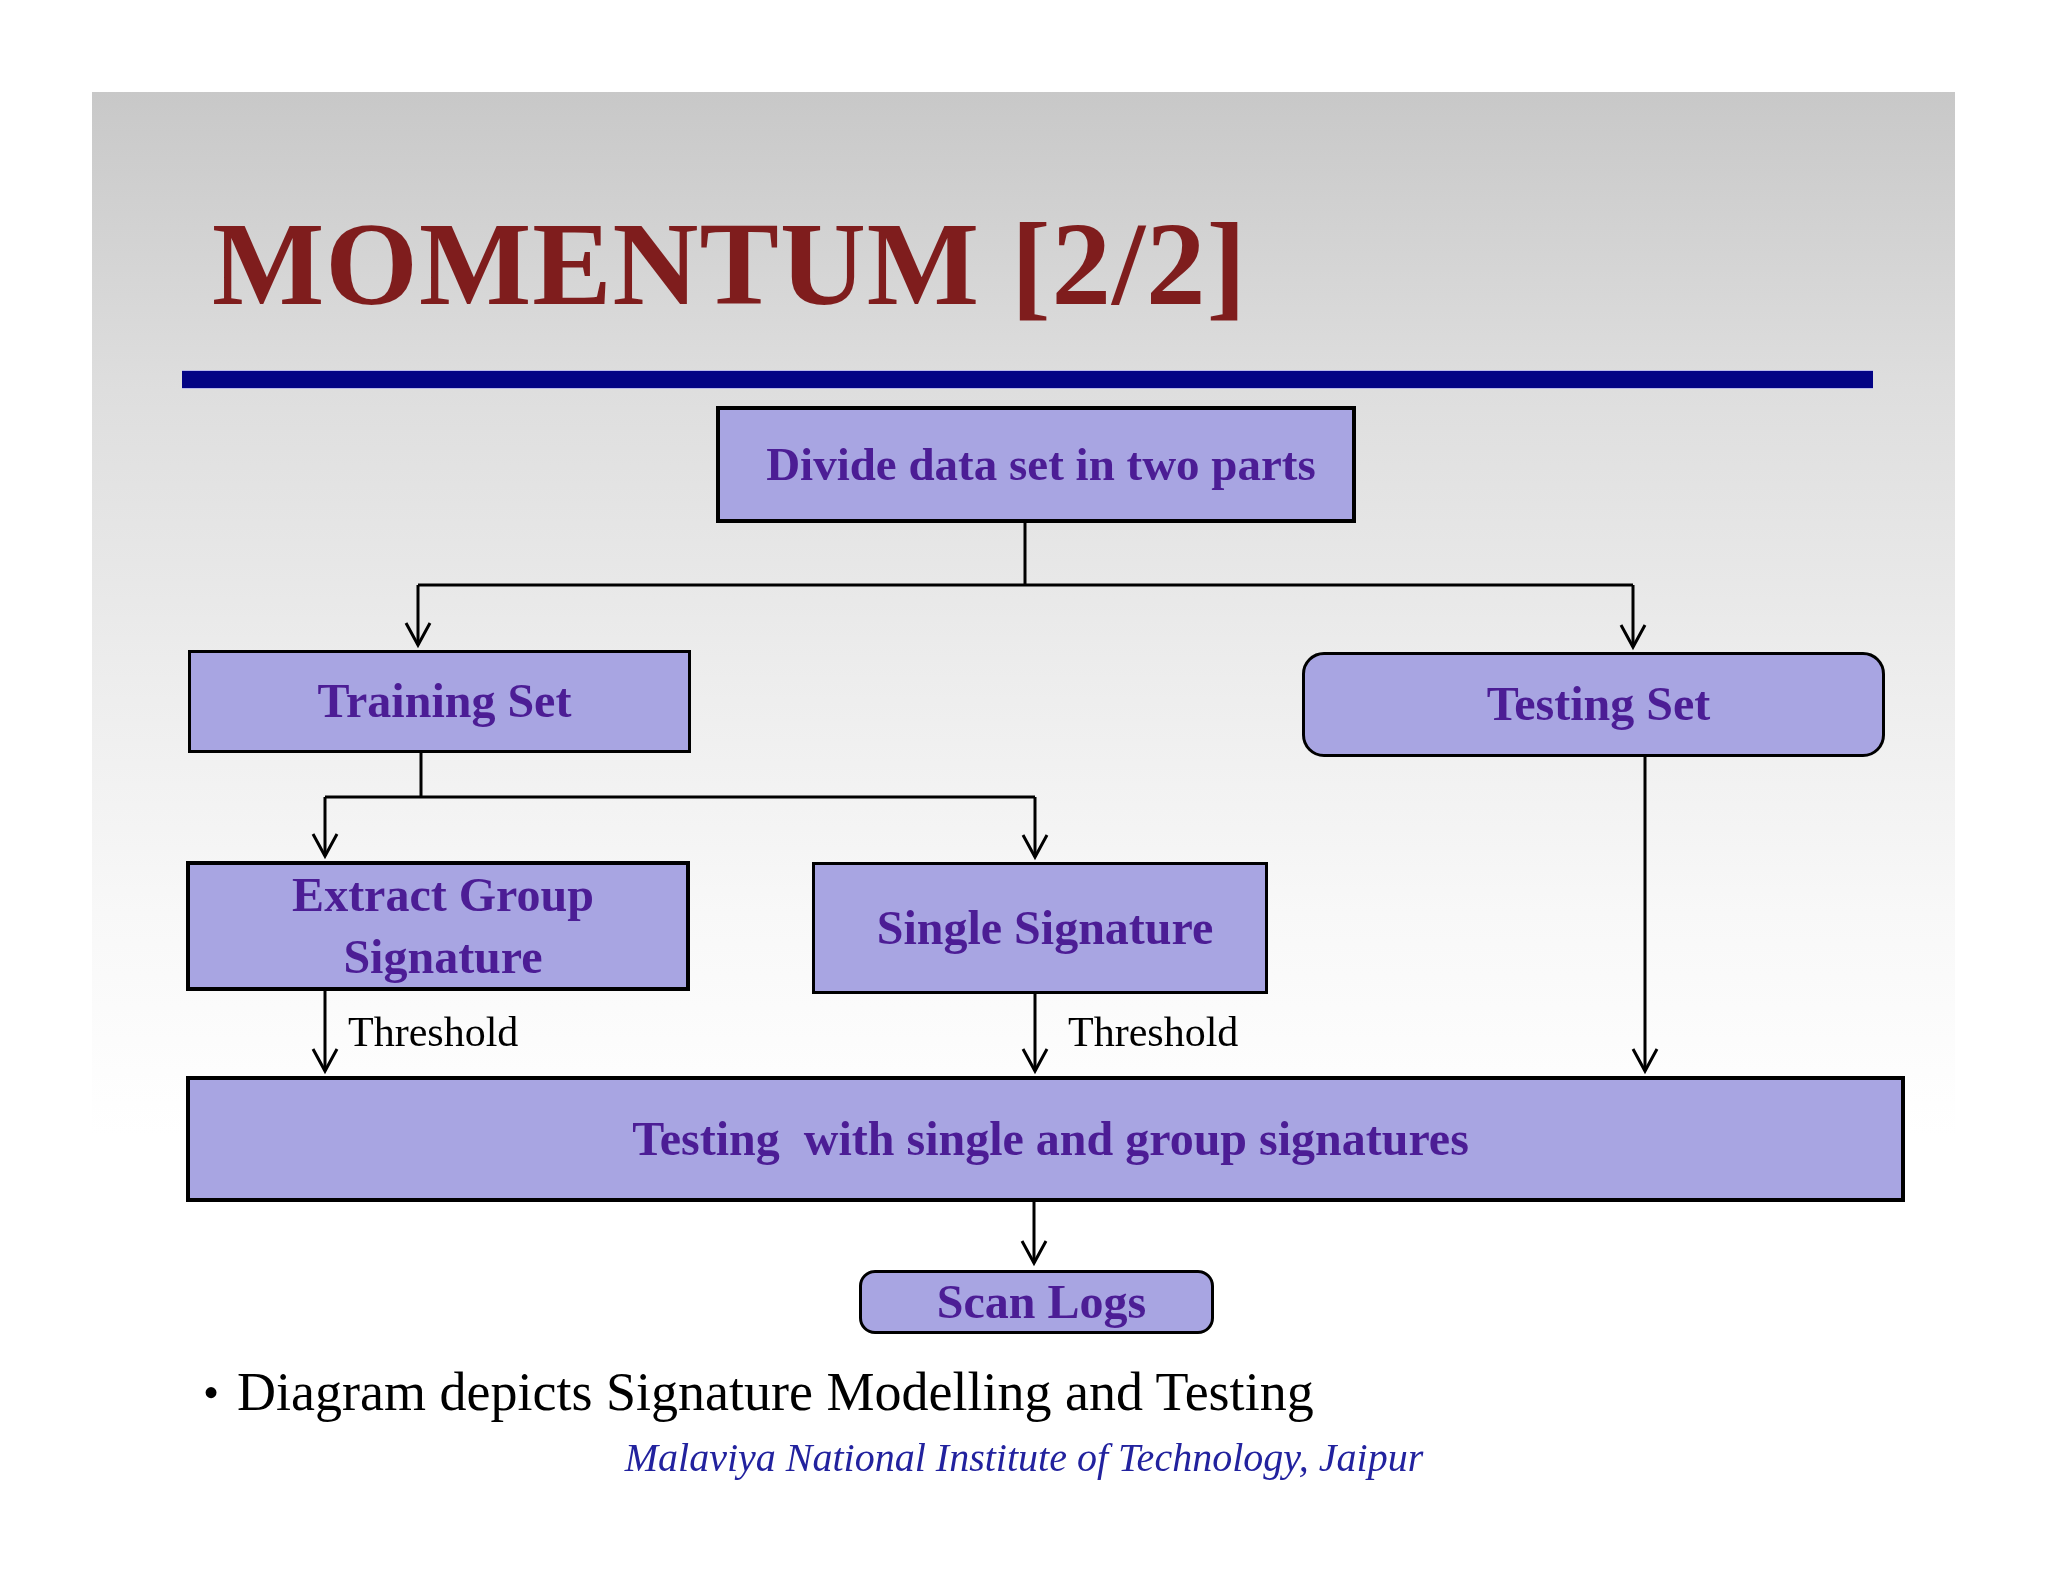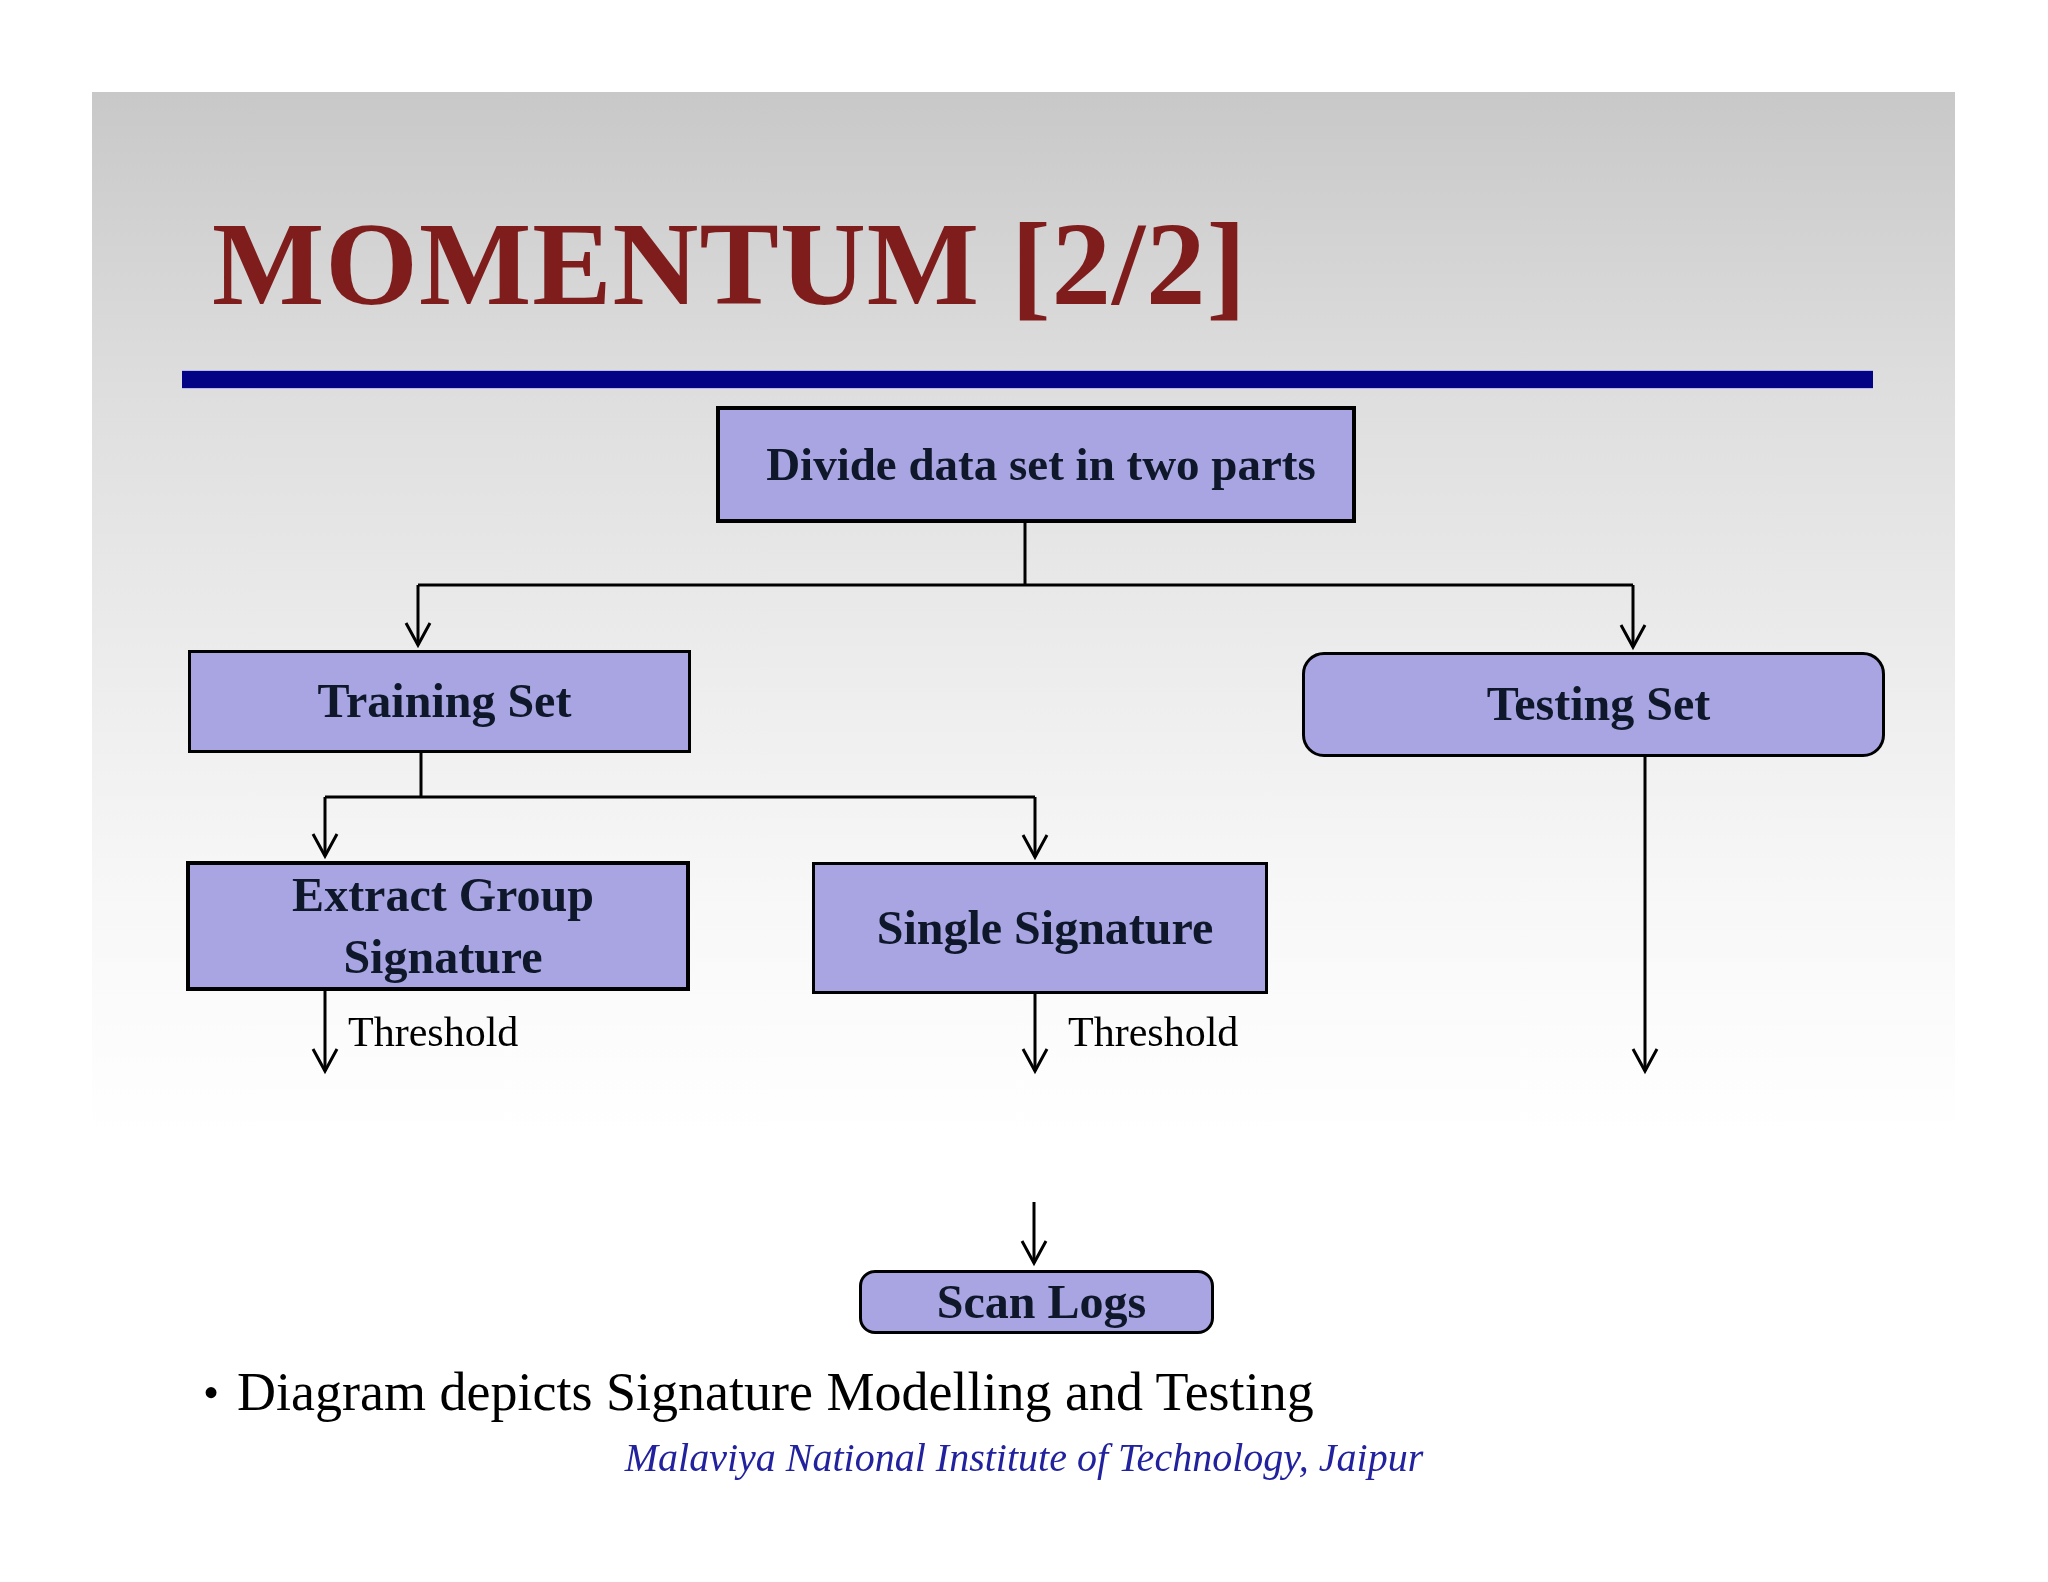--- a/index.html
+++ b/index.html
@@ -22,21 +22,21 @@
   .title-rule{
     position:absolute;left:182px;top:370px;width:1691px;height:17px;
     background:#030385;border-top:1px solid #b9b9ea;border-bottom:1px solid #b9b9ea;
   }
   .connectors{position:absolute;left:0;top:0;}
   .node{
     position:absolute;box-sizing:border-box;
     background:#a8a5e2;border:4px solid #000;
     display:flex;align-items:center;justify-content:center;
     text-align:center;font-weight:bold;font-size:48px;line-height:1.3;
-    color:#0f172a;white-space:pre-wrap;padding-left:10px;
+    color:#4c1d95;white-space:pre-wrap;padding-left:10px;
   }
   .n-divide  {left:716px; top:406px; width:640px;  height:117px; font-size:47px;}
   .n-training{left:188px; top:650px; width:503px;  height:103px; border-width:3px;text-align:center;}
   .n-testing {left:1302px;top:652px; width:583px;  height:105px; border-width:3px;border-radius:22px;}
   .n-extract {left:186px; top:861px; width:504px;  height:130px;}
   .n-single  {left:812px; top:862px; width:456px;  height:132px; border-width:3px;}
   .n-big     {left:186px; top:1076px;width:1719px; height:126px;}
   .n-scan    {left:859px; top:1270px;width:355px;  height:64px;  border-width:3px;border-radius:16px;}
   .edge-label{
     position:absolute;font-size:42px;color:#000;line-height:1.15;white-space:nowrap;
@@ -85,20 +85,21 @@
       <line x1="1034" y1="1202" x2="1034" y2="1263" marker-end="url(#arrowhead)"></line>
     </g>
   </svg>
 
   <div class="node n-divide">Divide data set in two parts</div>
   <div class="node n-training">Training Set</div>
   <div class="node n-testing">Testing Set</div>
   <div class="node n-extract">Extract Group
 Signature</div>
   <div class="node n-single">Single Signature</div>
+  <div class="node n-big">Testing  with single and group signatures</div>
   <div class="node n-scan">Scan Logs</div>
 
   <div class="edge-label el-left">Threshold</div>
   <div class="edge-label el-right">Threshold</div>
 
   <div class="bullet-line">
     <span class="marker">•</span><span>Diagram depicts Signature Modelling and Testing</span>
   </div>
 
   <div class="slide-footer">Malaviya National Institute of Technology, Jaipur</div>

